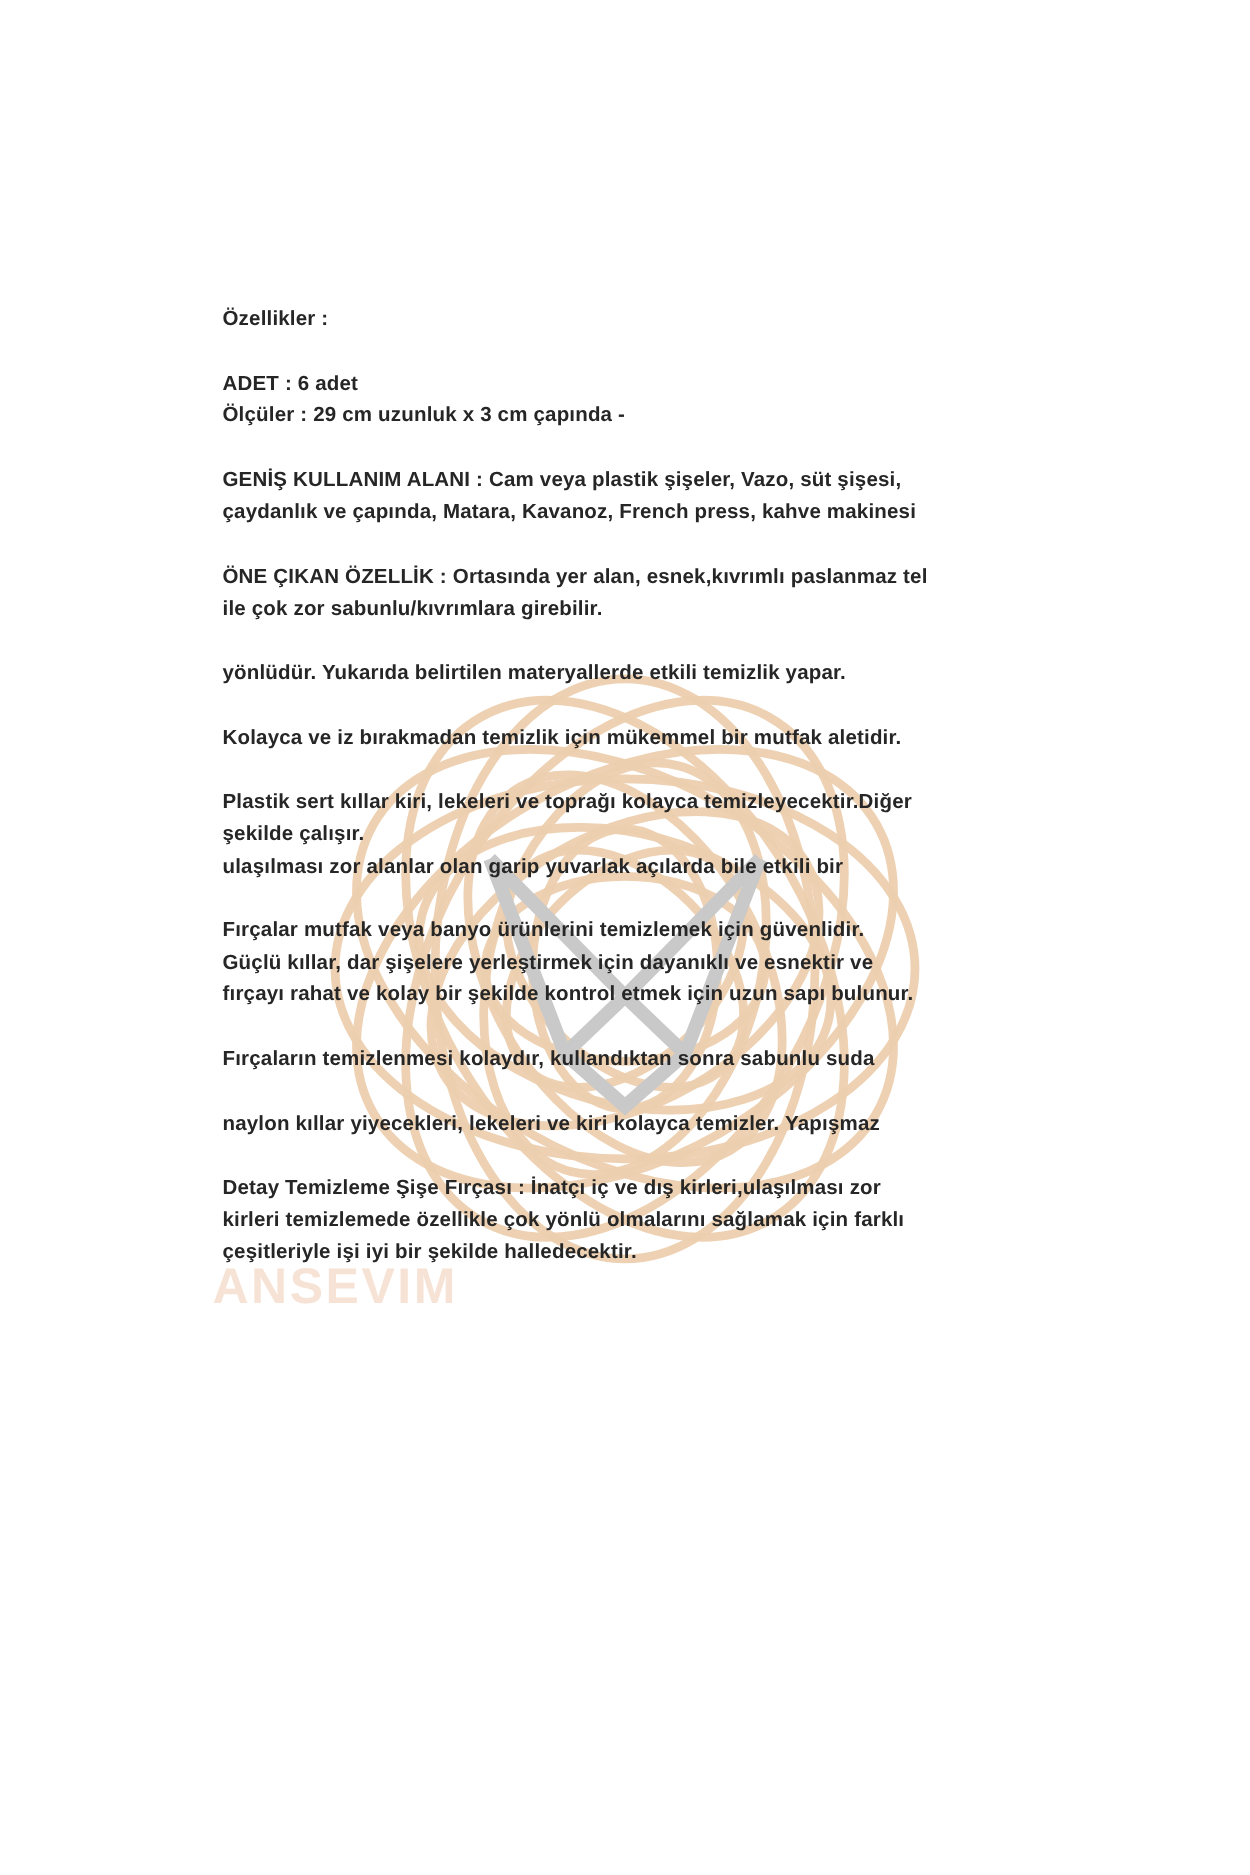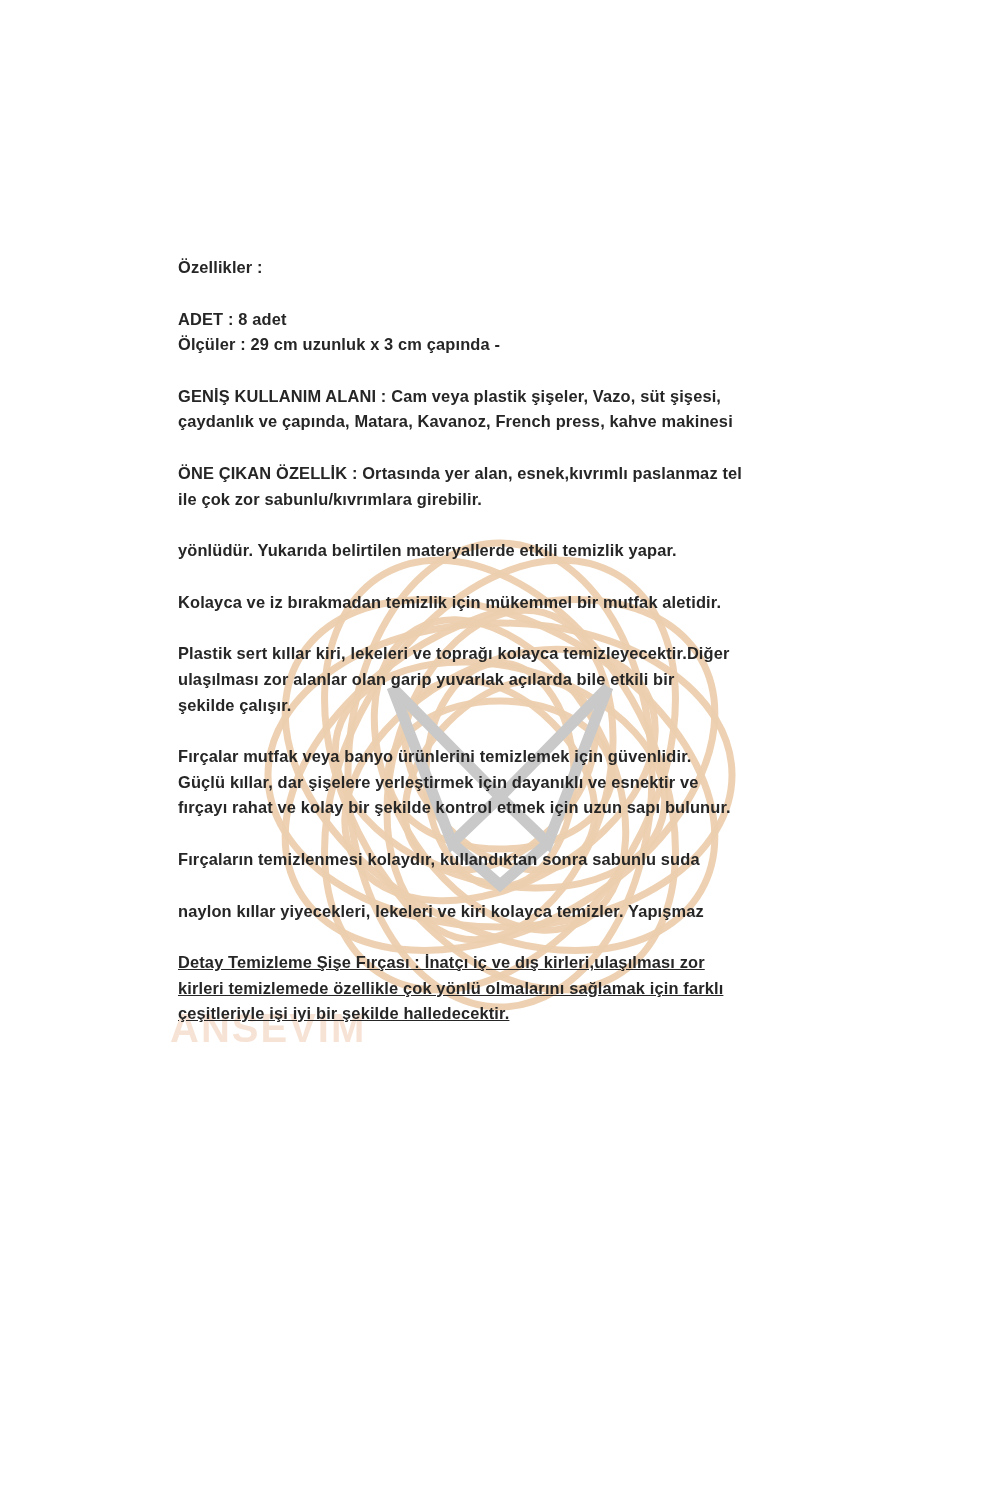--- a/index.html
+++ b/index.html
@@ -66,31 +66,30 @@
   
   #content {
     position: absolute;
     left: 178px;
     top: 243px;
     width: 665px;
     z-index: 2;
   }
 
   .para {
-    margin: 12px 0 26px 0;
+    margin: 0 0 26px 0;
     color: #262626;
     font-size: 16.4px;
     font-weight: 700;
     line-height: 25.6px;
     letter-spacing: 0.15px;
     -webkit-font-smoothing: antialiased;
   }
   .para:last-child {
     margin-bottom: 0;
-    text-decoration: underline;
   }
   .para .line {
     display: block;
     white-space: pre;
   }
 </style>
 </head>
 <body>
 
 <div id="page">
@@ -132,21 +131,21 @@
     </svg>
   </div>
 
   <div id="content">
 
     <p class="para">
       <span class="line">Özellikler :</span>
     </p>
 
     <p class="para">
-      <span class="line">ADET : 8 adet</span>
+      <span class="line">ADET : 6 adet</span>
       <span class="line">Ölçüler : 29 cm uzunluk x 3 cm çapında -</span>
     </p>
 
     <p class="para">
       <span class="line">GENİŞ KULLANIM ALANI : Cam veya plastik şişeler, Vazo, süt şişesi,</span>
       <span class="line">çaydanlık ve çapında, Matara, Kavanoz, French press, kahve makinesi</span>
     </p>
 
     <p class="para">
       <span class="line">ÖNE ÇIKAN ÖZELLİK : Ortasında yer alan, esnek,kıvrımlı paslanmaz tel</span>
@@ -156,22 +155,22 @@
     <p class="para">
       <span class="line">yönlüdür. Yukarıda belirtilen materyallerde etkili temizlik yapar.</span>
     </p>
 
     <p class="para">
       <span class="line">Kolayca ve iz bırakmadan temizlik için mükemmel bir mutfak aletidir.</span>
     </p>
 
     <p class="para">
       <span class="line">Plastik sert kıllar kiri, lekeleri ve toprağı kolayca temizleyecektir.Diğer</span>
+      <span class="line">şekilde çalışır.</span>
       <span class="line">ulaşılması zor alanlar olan garip yuvarlak açılarda bile etkili bir</span>
-      <span class="line">şekilde çalışır.</span>
     </p>
 
     <p class="para">
       <span class="line">Fırçalar mutfak veya banyo ürünlerini temizlemek için güvenlidir.</span>
       <span class="line">Güçlü kıllar, dar şişelere yerleştirmek için dayanıklı ve esnektir ve</span>
       <span class="line">fırçayı rahat ve kolay bir şekilde kontrol etmek için uzun sapı bulunur.</span>
     </p>
 
     <p class="para">
       <span class="line">Fırçaların temizlenmesi kolaydır, kullandıktan sonra sabunlu suda</span>

